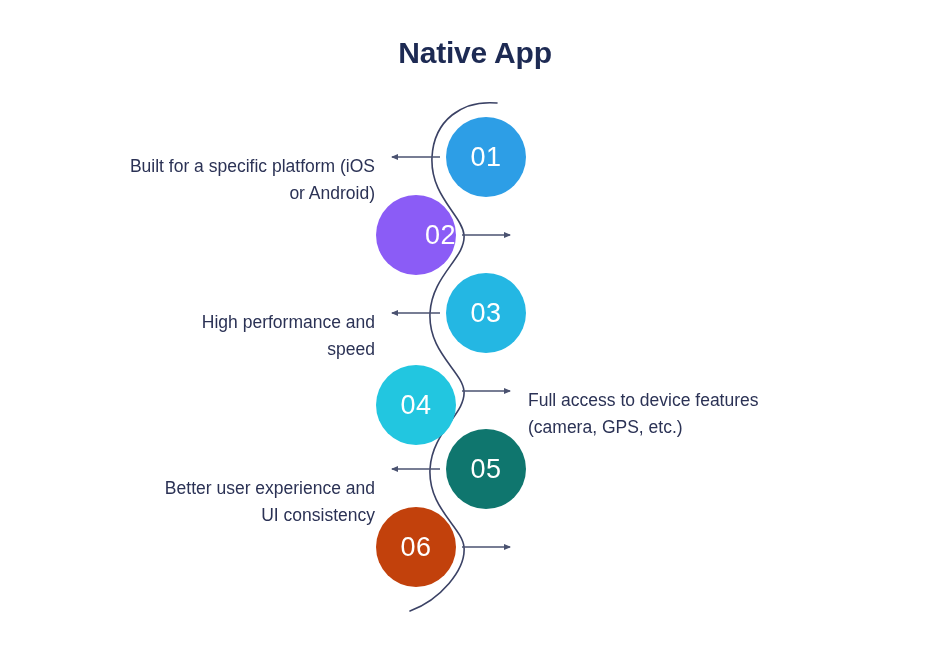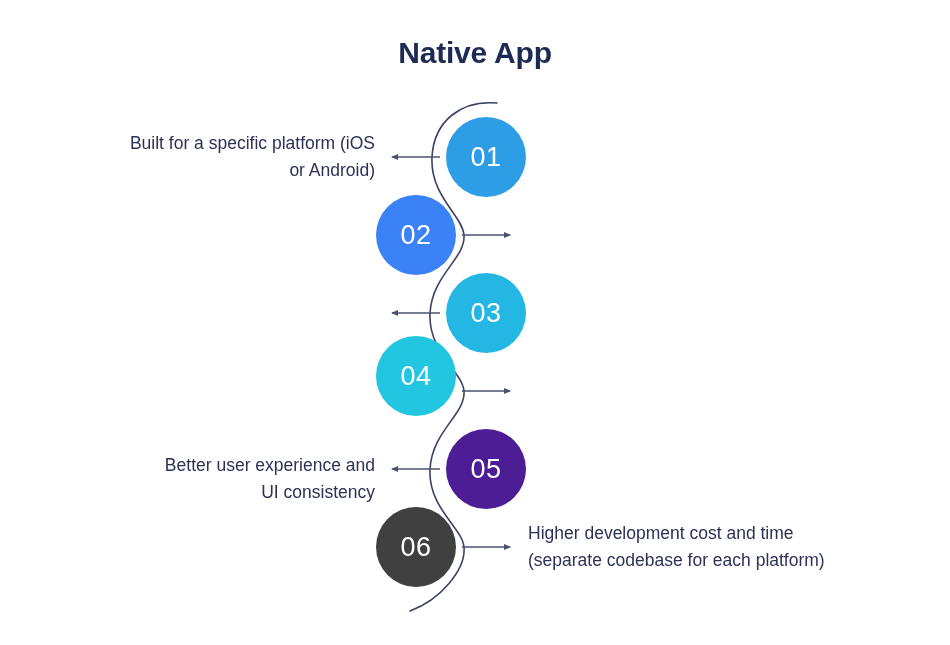--- a/index.html
+++ b/index.html
@@ -64,20 +64,21 @@
   }
 
   
   .label {
     position: absolute;
     font-size: 17.5px;
     line-height: 27px;
     color: #2b3255;
     font-family: "Liberation Sans", sans-serif;
     white-space: pre-line;
+    margin-top: 23px;
   }
   .label.right-side {
     text-align: left;
   }
   .label.left-side {
     text-align: right;
   }
 </style>
 </head>
 <body>
@@ -109,37 +110,39 @@
     <line x1="440" y1="469" x2="392" y2="469" stroke="#4a5270" stroke-width="1.4" marker-end="url(#arrowhead)"></line>
     <line x1="462" y1="547" x2="510" y2="547" stroke="#4a5270" stroke-width="1.4" marker-end="url(#arrowhead)"></line>
   </svg>
 
   <div class="node" style="left:446px; top:117px; background:#2d9ee6;">
     <span>01</span>
   </div>
   <div class="label left-side" style="left:60px; top:130px; width:315px;">Built for a specific platform (iOS
 or Android)</div>
 
-  <div class="node" style="left:376px; top:195px; background:#3b82f6;">
+  <div class="node" style="left:376px; top:195px; background:#8b5cf6;justify-content:flex-end;">
     <span>02</span>
   </div>
 
   <div class="node" style="left:446px; top:273px; background:#24b7e3;align-items:center;">
     <span>03</span>
   </div>
+  <div class="label left-side" style="left:60px; top:286px; width:315px;">High performance and
+speed</div>
 
-  <div class="node" style="left:376px; top:336px; background:#22c6e0;">
+  <div class="node" style="left:376px; top:365px; background:#22c6e0;">
     <span>04</span>
   </div>
+  <div class="label right-side" style="left:528px; top:364px; width:360px;">Full access to device features
+(camera, GPS, etc.)</div>
 
-  <div class="node" style="left:446px; top:429px; background:#4c1d95;">
+  <div class="node" style="left:446px; top:429px; background:#0f766e;">
     <span>05</span>
   </div>
   <div class="label left-side" style="left:60px; top:452px; width:315px;">Better user experience and
 UI consistency</div>
 
-  <div class="node" style="left:376px; top:507px; background:#404040;">
+  <div class="node" style="left:376px; top:507px; background:#c2410c;">
     <span>06</span>
   </div>
-  <div class="label right-side" style="left:528px; top:520px; width:400px;">Higher development cost and time
-(separate codebase for each platform)</div>
 
 </div>
 
 </body></html>

